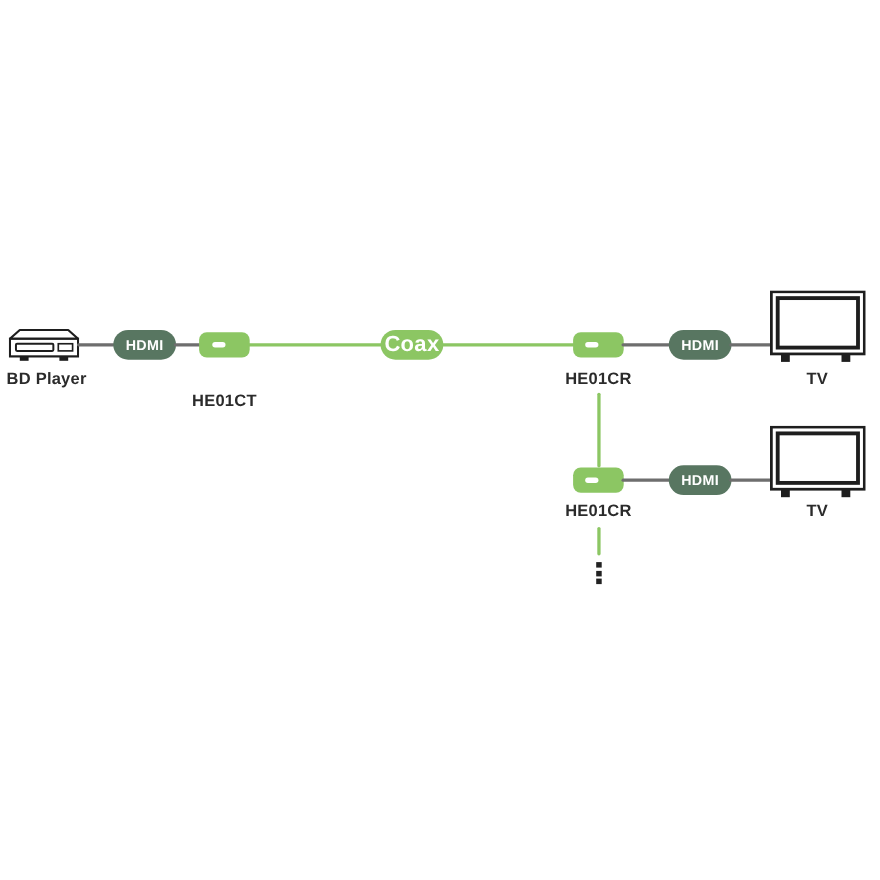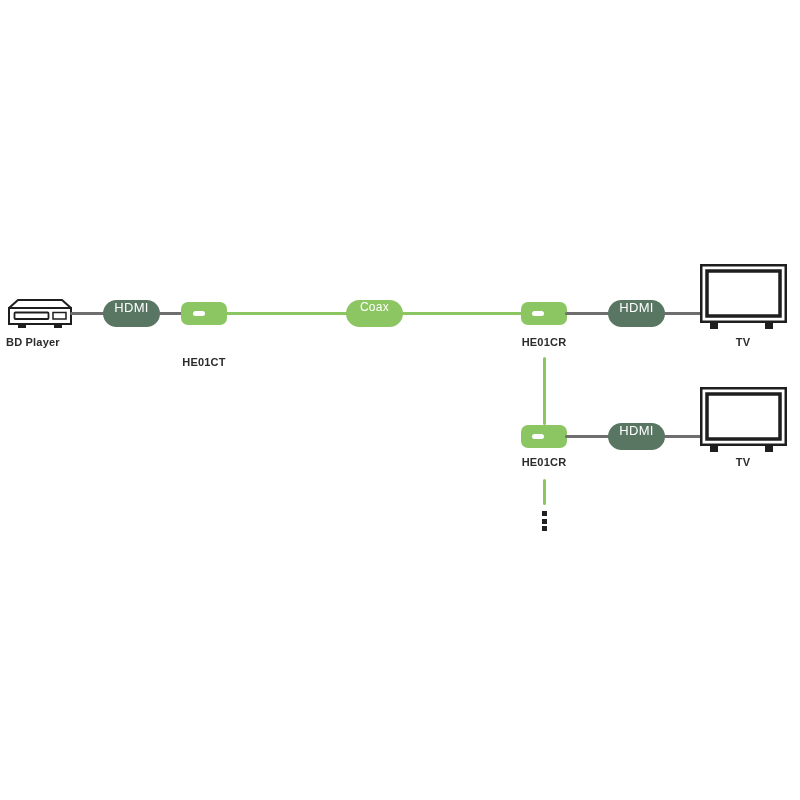--- a/index.html
+++ b/index.html
@@ -20,45 +20,45 @@
     overflow: hidden;
   }
   .hline { position: absolute; height: 3px; border-radius: 2px; }
   .vline { position: absolute; width: 3px; border-radius: 2px; }
   .gray { background: var(--line); }
   .greenline { background: var(--green); }
   .pill {
     position: absolute;
     width: 57px; height: 27px;
     border-radius: 14px;
-    display: flex; align-items: flex-start; justify-content: center;
+    display: flex; align-items: center; justify-content: center;
     color: #ffffff;
-    font-weight: 400;
+    font-weight: 700;
     letter-spacing: 0.3px;
   }
   .pill.sage { background: var(--sage); font-size: 13px; }
-  .pill.green { background: var(--green); font-size: 12px; }
+  .pill.green { background: var(--green); font-size: 20px; }
   .device {
     position: absolute;
     width: 46px; height: 23px;
     border-radius: 7px;
     background: var(--green);
   }
   .device .dash {
     position: absolute;
     left: 11px; top: 9px;
     width: 12px; height: 5px;
     border-radius: 2.5px;
     background: #ffffff;
   }
   .lbl {
     position: absolute;
     width: 80px;
     text-align: center;
-    font-size: 11px;
+    font-size: 15px;
     font-weight: 700;
     letter-spacing: 0.2px;
     color: var(--ink);
     white-space: nowrap;
   }
   .lbl.left { text-align: left; }
   .icon { position: absolute; }
   .dots {
     position: absolute;
     display: flex;

